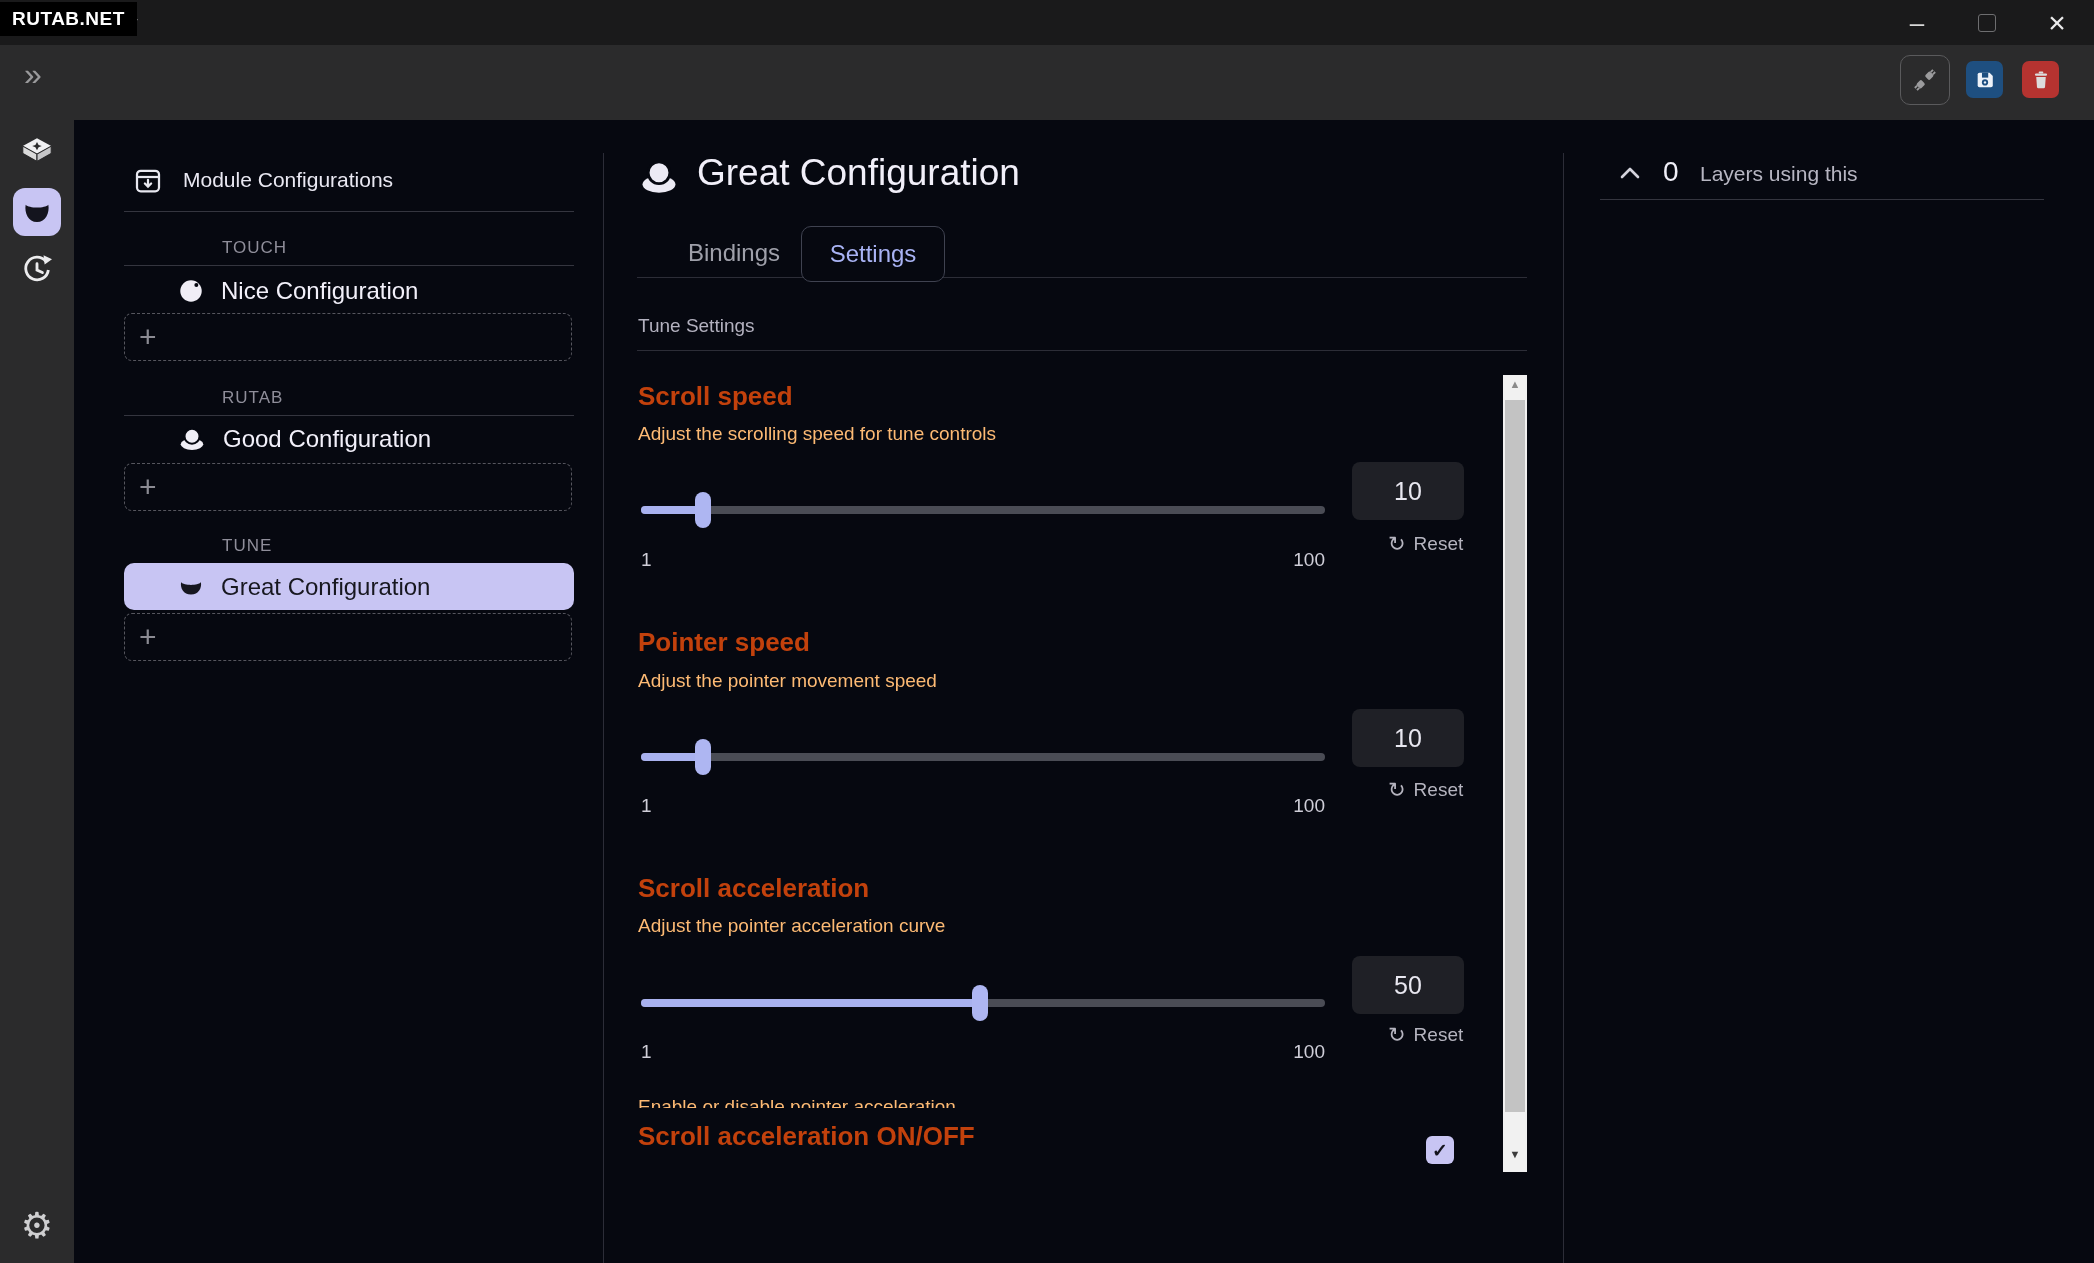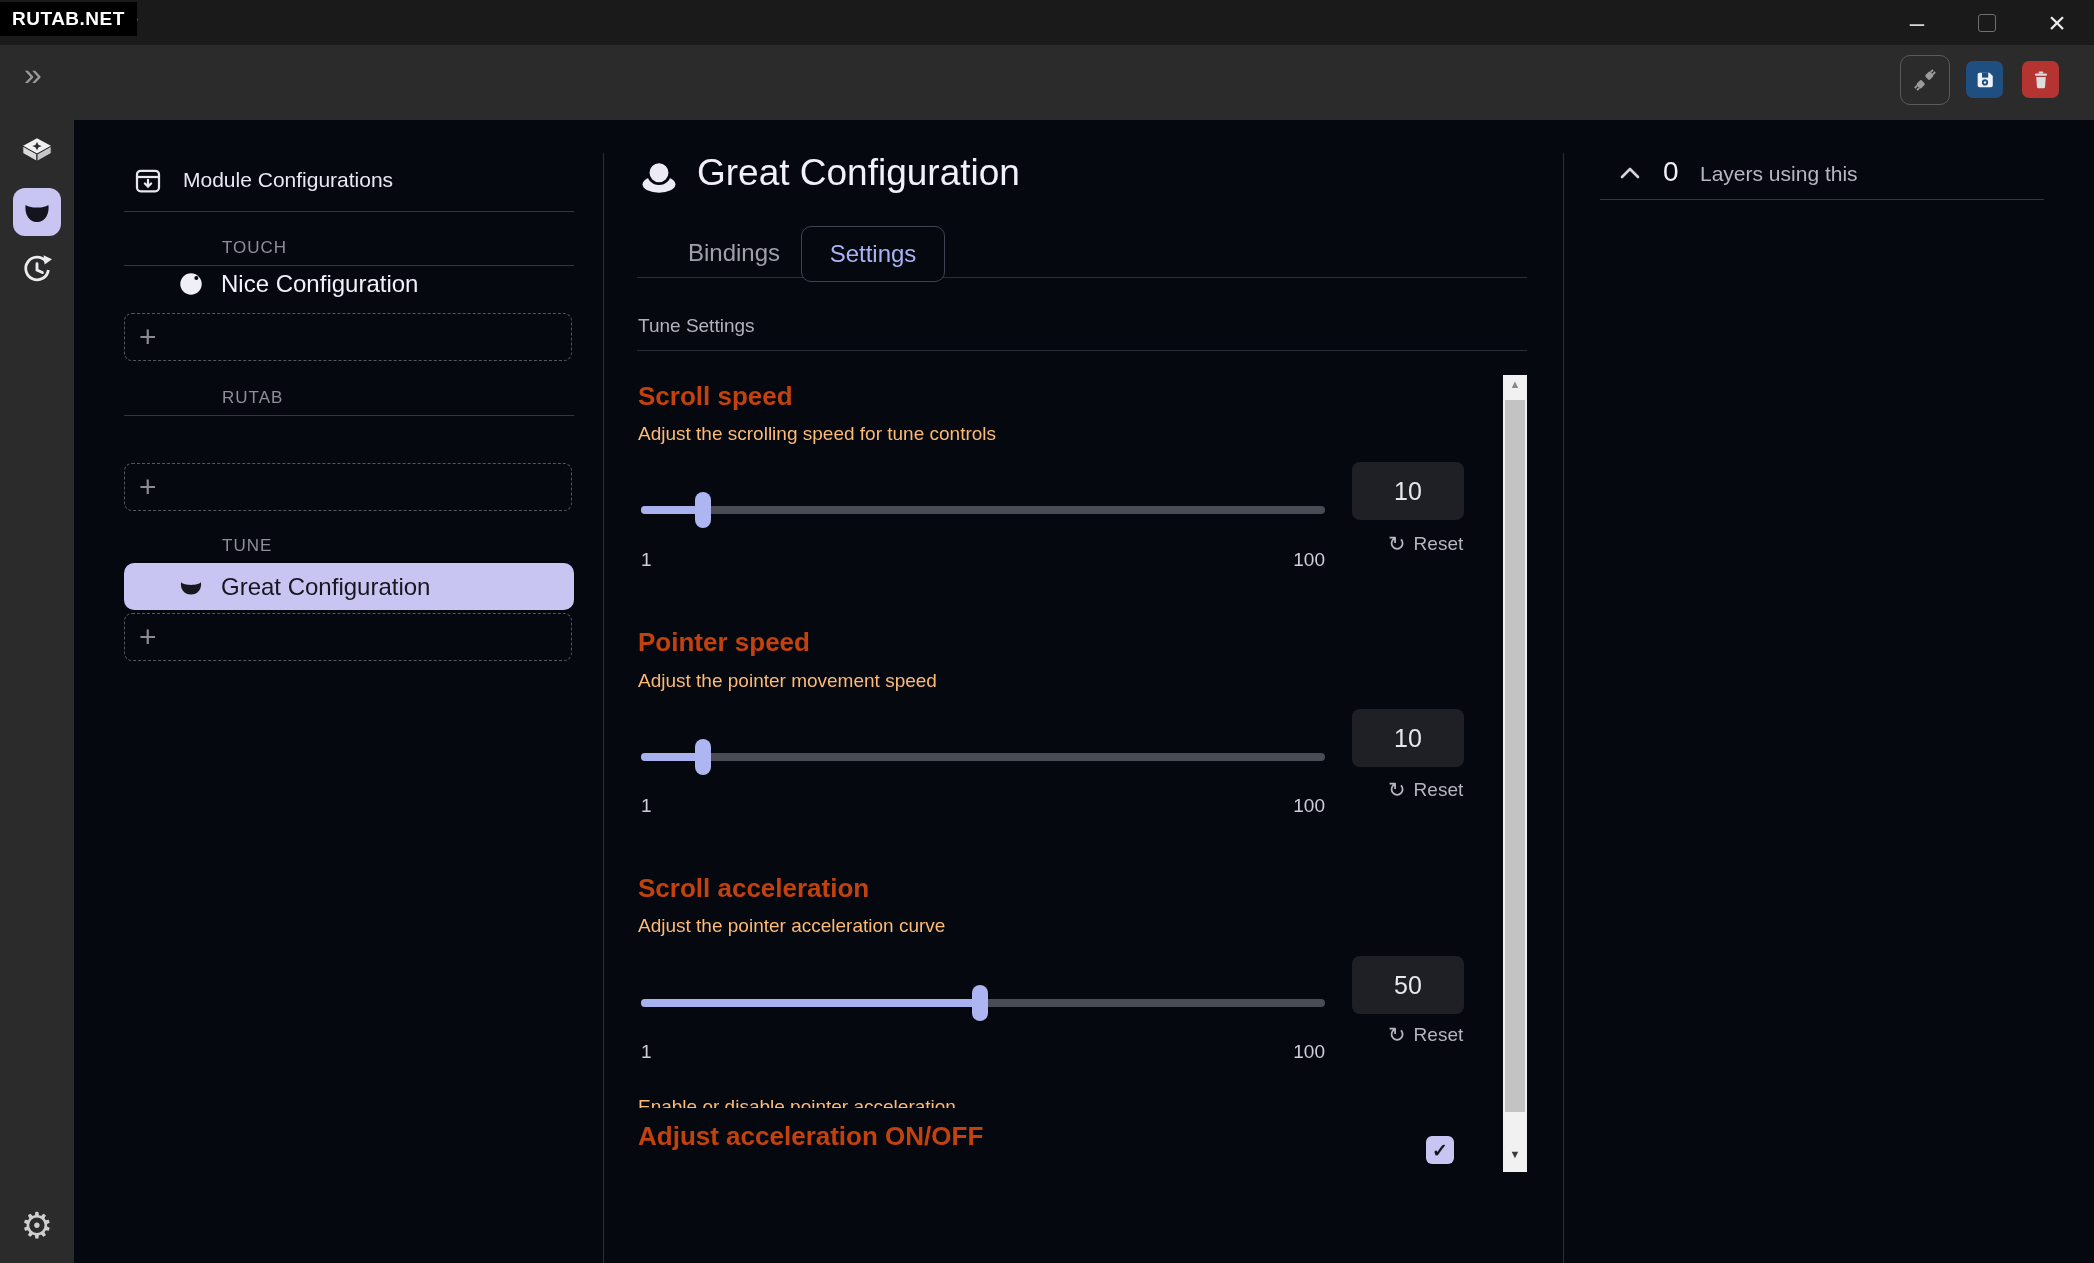--- a/index.html
+++ b/index.html
@@ -125,33 +125,40 @@
   <svg class="abs" style="left:133px;top:166px" width="30" height="30" viewBox="0 0 24 24">
     <rect x="3.2" y="3.8" width="17.6" height="16.4" rx="3" fill="none" stroke="#e8e8f0" stroke-width="1.8"></rect>
     <line x1="3.2" y1="8.8" x2="20.8" y2="8.8" stroke="#e8e8f0" stroke-width="1.8"></line>
     <path d="M12 11 L12 16.4 M9.5 14 L12 16.5 L14.5 14" fill="none" stroke="#e8e8f0" stroke-width="1.8" stroke-linecap="round"></path>
   </svg>
   <div class="abs" style="left:183px;top:168px;color:#e9e8f2;font-size:21px">Module Configurations</div>
   <div class="abs hline" style="left:124px;top:211px;width:450px"></div>
 
   <div class="abs sec-label" style="left:222px;top:238px">TOUCH</div>
   <div class="abs hline" style="left:124px;top:265px;width:450px"></div>
-  <div class="abs" style="left:124px;top:270px;width:450px;height:42px;display:flex;">
+  <div class="abs" style="left:124px;top:270px;width:450px;height:42px;display:flex;align-items:center">
     <svg style="margin-left:53px" width="28" height="28" viewBox="0 0 24 24">
       <circle cx="12" cy="12" r="9.2" fill="#f0eef6"></circle>
       <circle cx="16.6" cy="6.8" r="1.7" fill="#060810"></circle>
     </svg>
     <span class="cfg-item-text" style="margin-left:16px">Nice Configuration</span>
   </div>
   <div class="abs add-btn" style="left:124px;top:313px">
     <span>+</span>
   </div>
 
   <div class="abs sec-label" style="left:222px;top:388px">RUTAB</div>
   <div class="abs hline" style="left:124px;top:415px;width:450px"></div>
+  <div class="abs" style="left:124px;top:418px;width:450px;height:42px;display:flex;align-items:center">
+    <svg style="margin-left:53px" width="30" height="30" viewBox="0 0 24 24">
+      <ellipse cx="12" cy="16.2" rx="9" ry="4.6" fill="#f0eef6"></ellipse>
+      <circle cx="12" cy="9.8" r="6" fill="#f0eef6" stroke="#060810" stroke-width="1.6"></circle>
+    </svg>
+    <span class="cfg-item-text" style="margin-left:16px">Good Configuration</span>
+  </div>
   <div class="abs add-btn" style="left:124px;top:463px">
     <span>+</span>
   </div>
 
   <div class="abs sec-label" style="left:222px;top:536px">TUNE</div>
   <div class="abs sel-item" style="left:124px;top:563px;display:flex;align-items:center">
     <svg style="margin-left:53px" width="28" height="28" viewBox="0 0 24 24">
       <path d="M3.5 8 C6 11 18 11 20.5 8 C21.4 13 18.5 18.5 12 18.5 C5.5 18.5 2.6 13 3.5 8 Z" fill="#17171f"></path>
     </svg>
     <span class="cfg-item-text" style="margin-left:16px;color:#17171f">Great Configuration</span>
@@ -216,21 +223,21 @@
     <div class="thumb" style="left: calc(49.4949% - 8px);"></div>
   </div>
   <div class="abs valbox" style="left:1352px;top:956px">50</div>
   <div class="abs resetrow" style="left:1388px;top:1023px">
     <span style="font-size:21px">↻</span>
     <span>Reset</span>
   </div>
   <div class="abs minmax" style="left:641px;top:1041px">1</div>
   <div class="abs minmax" style="left:1285px;top:1041px;width:40px;text-align:right">100</div>
 
-  <div class="abs h-setting" style="left:638px;top:1121px">Adjust acceleration ON/OFF</div>
+  <div class="abs h-setting" style="left:638px;top:1121px">Scroll acceleration ON/OFF</div>
   <div class="abs" style="left:638px;top:1096px;width:600px;height:12px;overflow:hidden">
     <span class="d-setting">Enable or disable pointer acceleration</span>
   </div>
   <div class="abs" style="left:1426px;top:1136px;width:28px;height:28px;background:#c8c5f3;border-radius:6px;
        display:flex;align-items:center;justify-content:center">
     <span style="color:#15151e;font-size:19px;font-weight:700">✓</span>
   </div>
 
   <div class="abs" style="left:1503px;top:375px;width:24px;height:797px;background:#f1f1f1"></div>
   <div class="abs" style="left:1503px;top:378px;width:24px;text-align:center;color:#8a8a8a;font-size:11px">▲</div>

